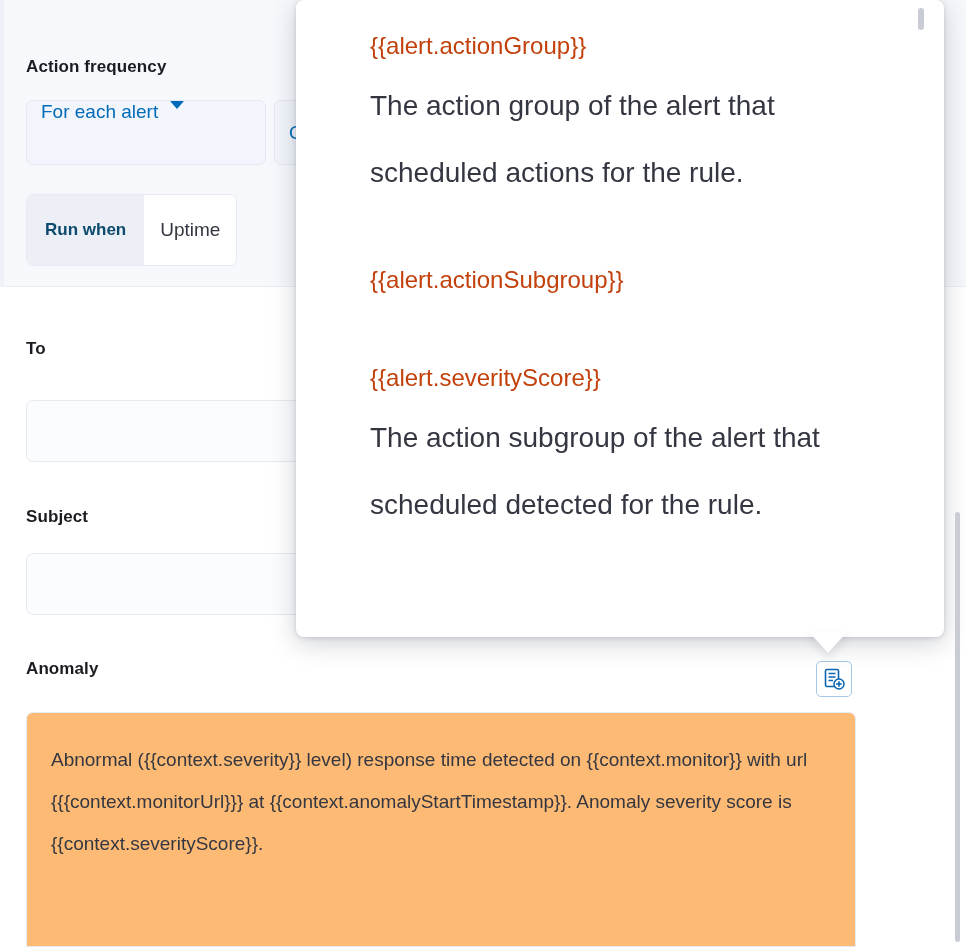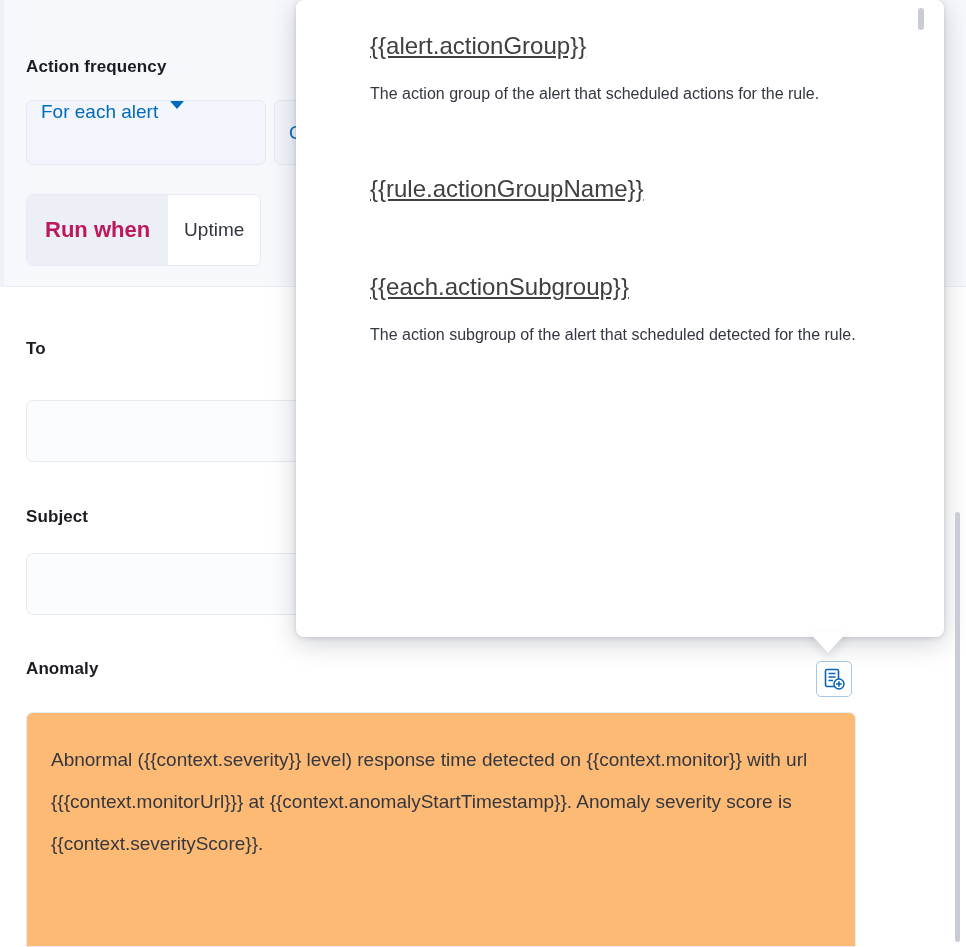--- a/index.html
+++ b/index.html
@@ -116,23 +116,23 @@
     border: 1px solid #e6eaf2;
     border-radius: 7px;
     overflow: hidden;
     background: #ffffff;
   }
   #run-when-row .seg-label {
     background: #eceff5;
     display: flex;
     align-items: center;
     padding: 0 18px;
-    font-size: 22px;
+    font-size: 17px;
     font-weight: bold;
-    color: #be185d;
+    color: #0c4a6e;
     white-space: nowrap;
   }
   #run-when-row .seg-value {
     display: flex;
     align-items: center;
     padding: 0 16px;
     font-size: 19px;
     color: #343741;
     white-space: nowrap;
     text-align: right;
@@ -234,29 +234,28 @@
     height: 637px;
     padding: 22px 40px 0 74px;
     box-sizing: border-box;
     overflow: hidden;
   }
   .var-block {
     margin-bottom: 50px;
   }
   .var-name {
     font-size: 24px;
-    color: #404040;
+    color: #c2410c;
     line-height: 48px;
     margin-bottom: 2px;
-    text-decoration: underline;
   }
   .var-desc {
-    font-size: 16px;
+    font-size: 28px;
     color: #343741;
-    line-height: 43px;
+    line-height: 67px;
   }
   #popover-scrollbar {
     position: absolute;
     right: 20px;
     top: 8px;
     width: 6px;
     height: 22px;
     border-radius: 3px;
     background: #c9ccd4;
   }
@@ -340,25 +339,25 @@
 
 <div id="variables-popover">
   <div id="variables-list">
 
     <div class="var-block">
       <div class="var-name">{{alert.actionGroup}}</div>
       <div class="var-desc">The action group of the alert that scheduled actions for the rule.</div>
     </div>
 
     <div class="var-block">
-      <div class="var-name">{{rule.actionGroupName}}</div>
+      <div class="var-name">{{alert.actionSubgroup}}</div>
     </div>
 
     <div class="var-block">
-      <div class="var-name">{{each.actionSubgroup}}</div>
+      <div class="var-name">{{alert.severityScore}}</div>
       <div class="var-desc">The action subgroup of the alert that scheduled detected for the rule.</div>
     </div>
 
   </div>
   <div id="popover-scrollbar"></div>
 </div>
 <div id="popover-arrow"></div>
 
 <div id="page-scrollbar-track">
   <div id="page-scrollbar-thumb"></div>

